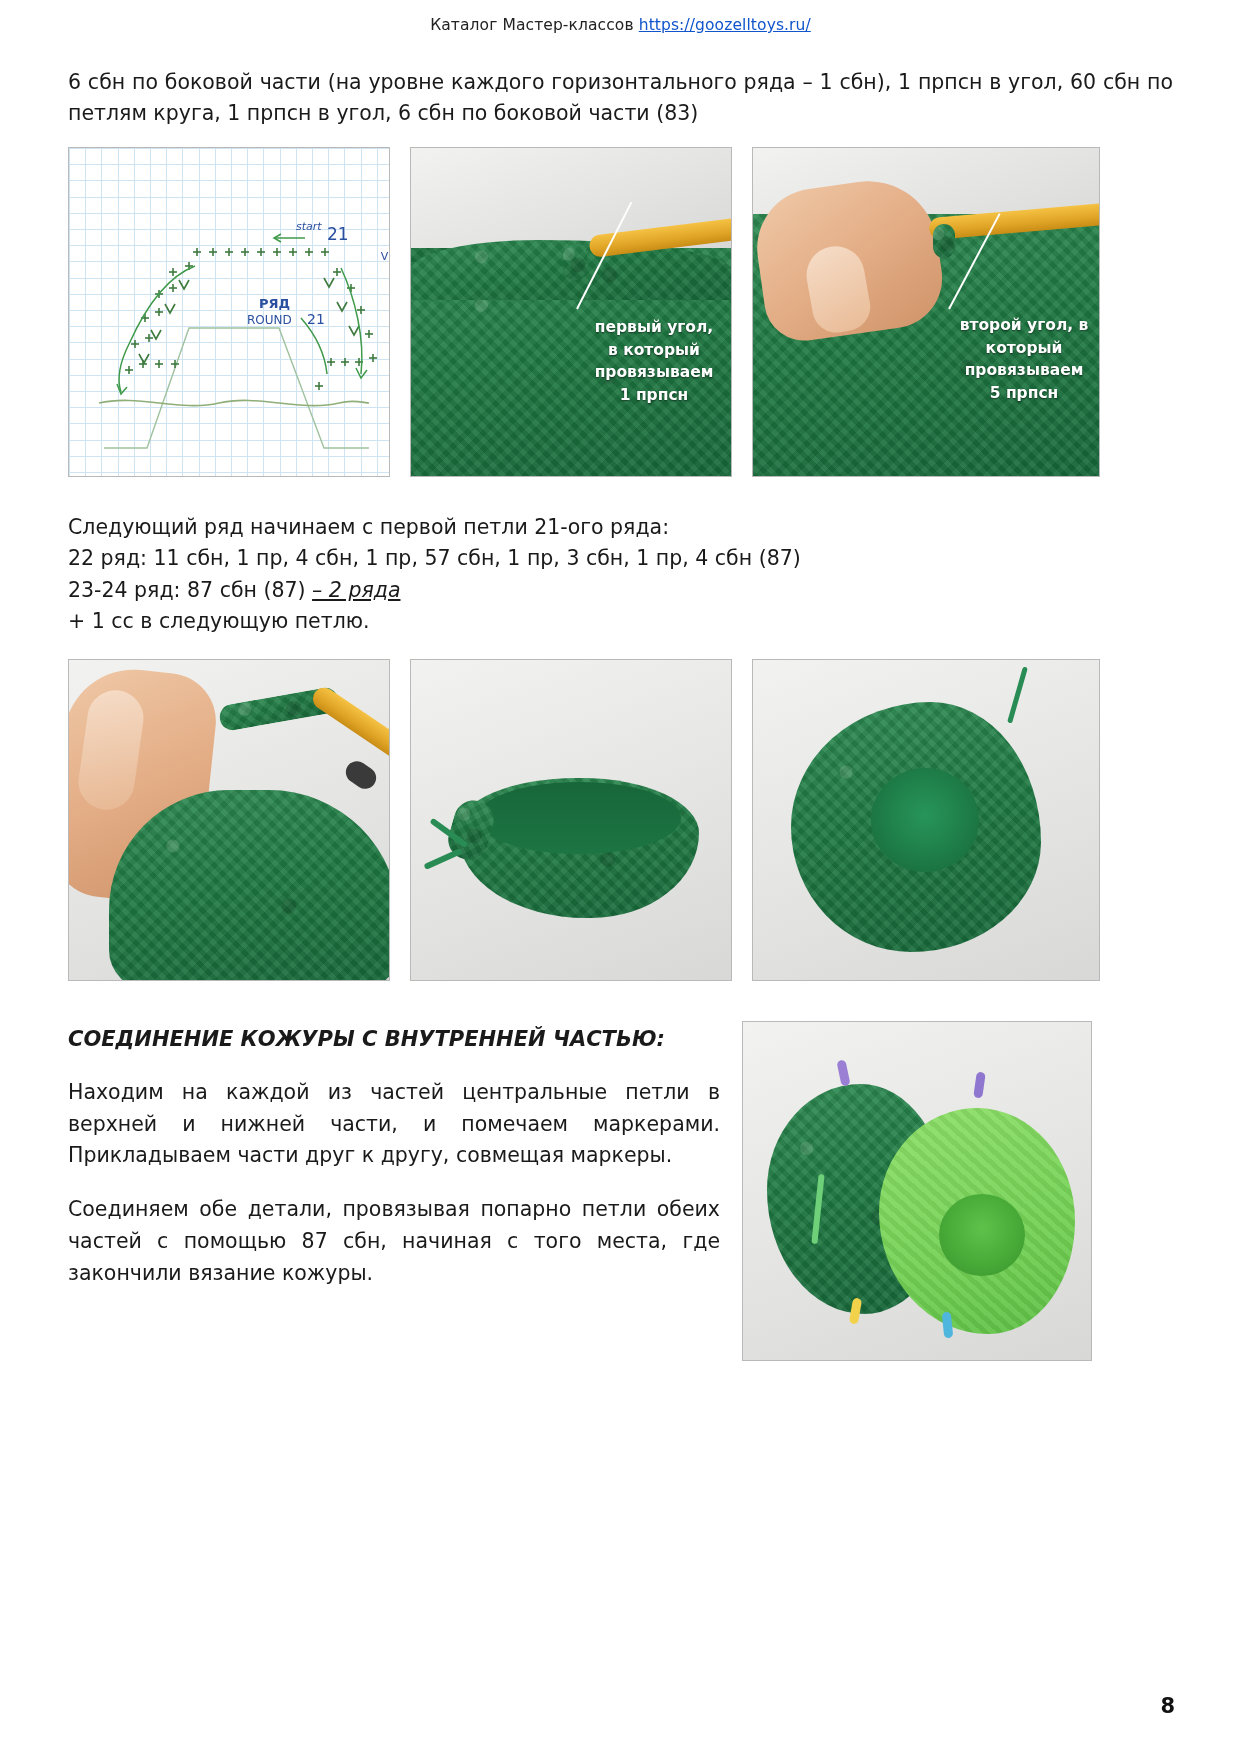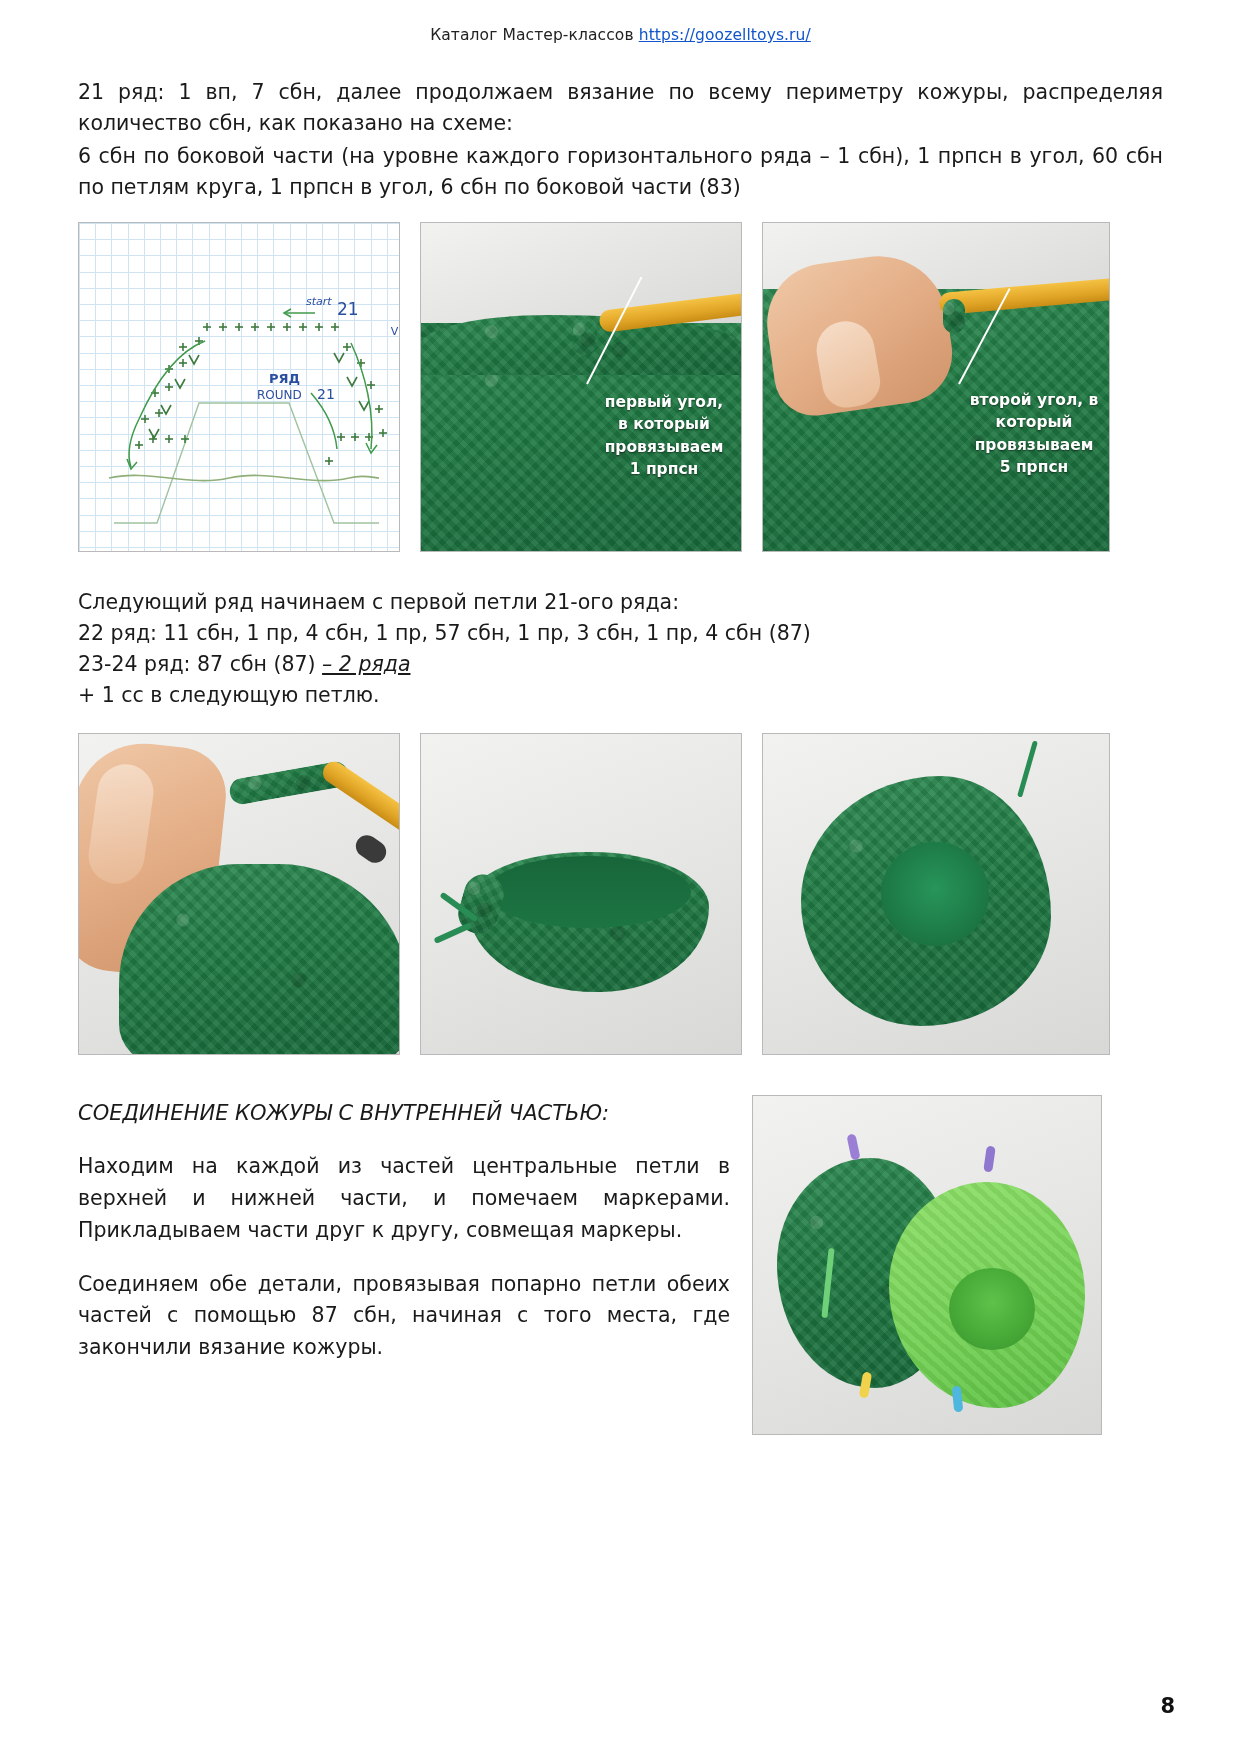--- a/index.html
+++ b/index.html
@@ -13,21 +13,21 @@
     font-family: "DejaVu Sans", sans-serif;
     color: #1a1a1a;
     position: relative;
     overflow: hidden;
   }
   .page {
     position: relative;
     width: 1241px;
     height: 1754px;
     box-sizing: border-box;
-    padding: 12px;
+    padding: 2px;
   }
   .header {
     text-align: center;
     font-size: 15.5px;
     color: #222;
     padding-top: 14px;
     letter-spacing: 0.1px;
   }
   .header a, .header .link {
     color: #1155cc;
@@ -127,21 +127,21 @@
     display: flex;
     gap: 22px;
     align-items: flex-start;
   }
   .bottom-text {
     width: 652px;
   }
   h2.section-title {
     font-size: 21px;
     font-style: italic;
-    font-weight: normal;
+    font-weight: bold;
     margin: 6px 0 26px 0;
   }
   .bottom-text p {
     margin: 0 0 22px 0;
     font-size: 20.5px;
     line-height: 1.55;
     text-align: justify;
   }
   .page-number {
     position: absolute;
@@ -163,21 +163,20 @@
 
 <div class="page">
 
   <div class="header">
     <span>Каталог Мастер-классов </span><a class="link" href="#">https://goozelltoys.ru/</a>
   </div>
 
   <div class="content">
 
     <div class="block-1">
-      <p class="body-text">21 ряд: 1 вп, 7 сбн, далее продолжаем вязание по всему периметру кожуры, распределяя количество сбн, как показано на схеме:</p>
       <p class="body-text" style="margin-top:2px;">6 сбн по боковой части (на уровне каждого горизонтального ряда – 1 сбн), 1 прпсн в угол, 60 сбн по петлям круга, 1 прпсн в угол, 6 сбн по боковой части (83)</p>
     </div>
 
     <div class="row-images">
 
       <div class="img-frame schema">
         <svg width="322" height="330" viewBox="0 0 322 330">
 
           <path d="M35 300 L78 300 L120 180 L210 180 L255 300 L300 300" fill="none" stroke="#9fc29f" stroke-width="1.4"></path>
 

